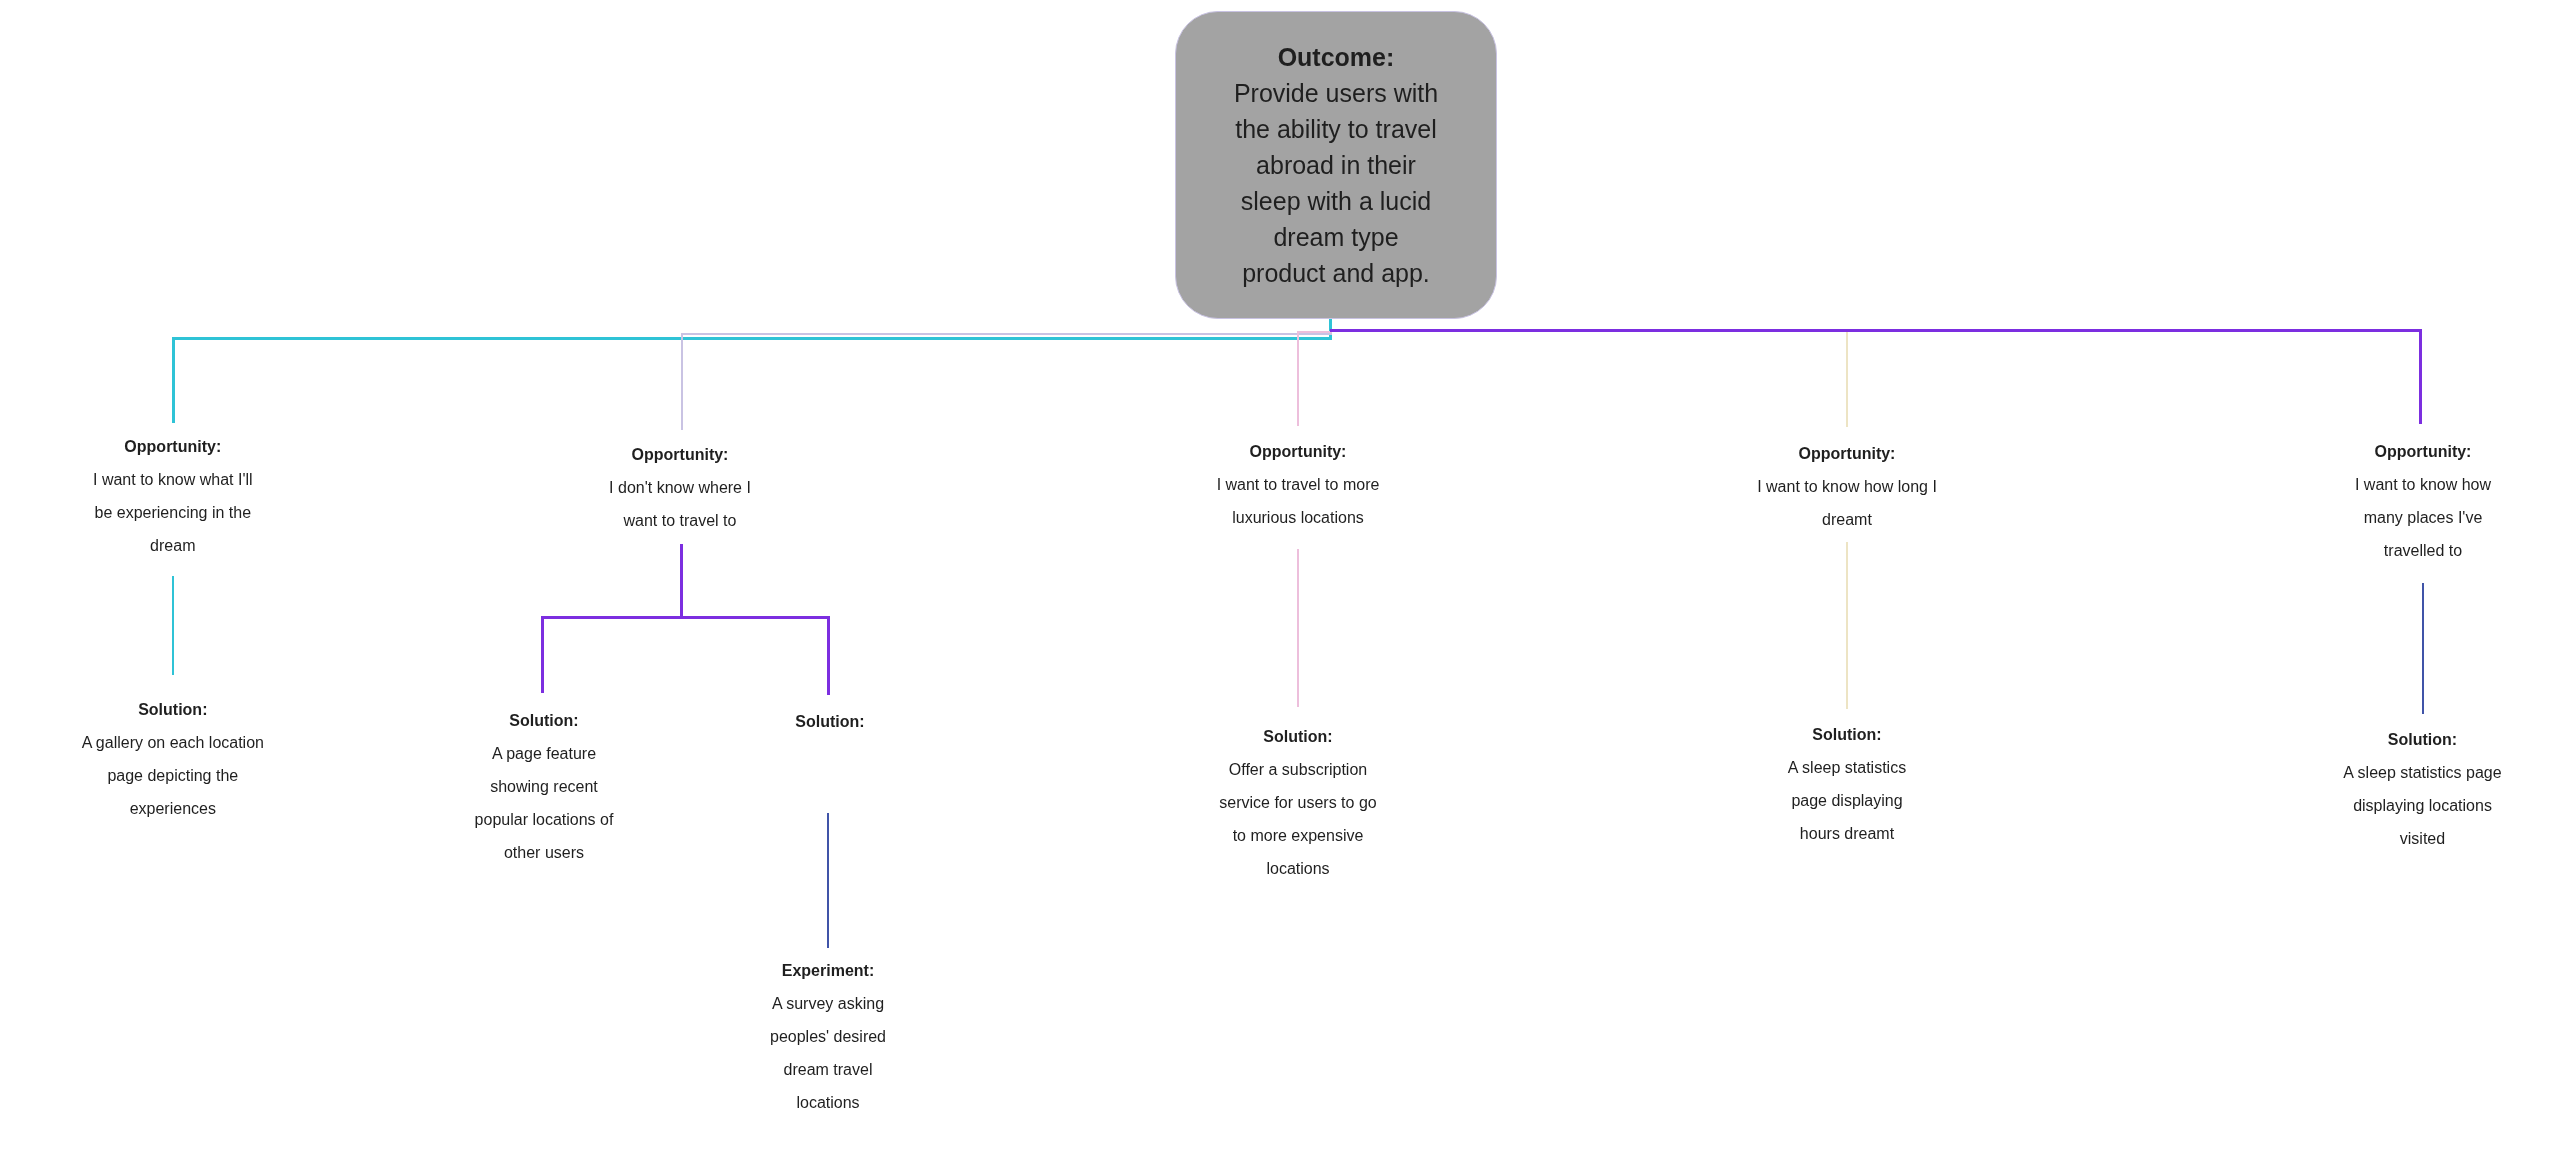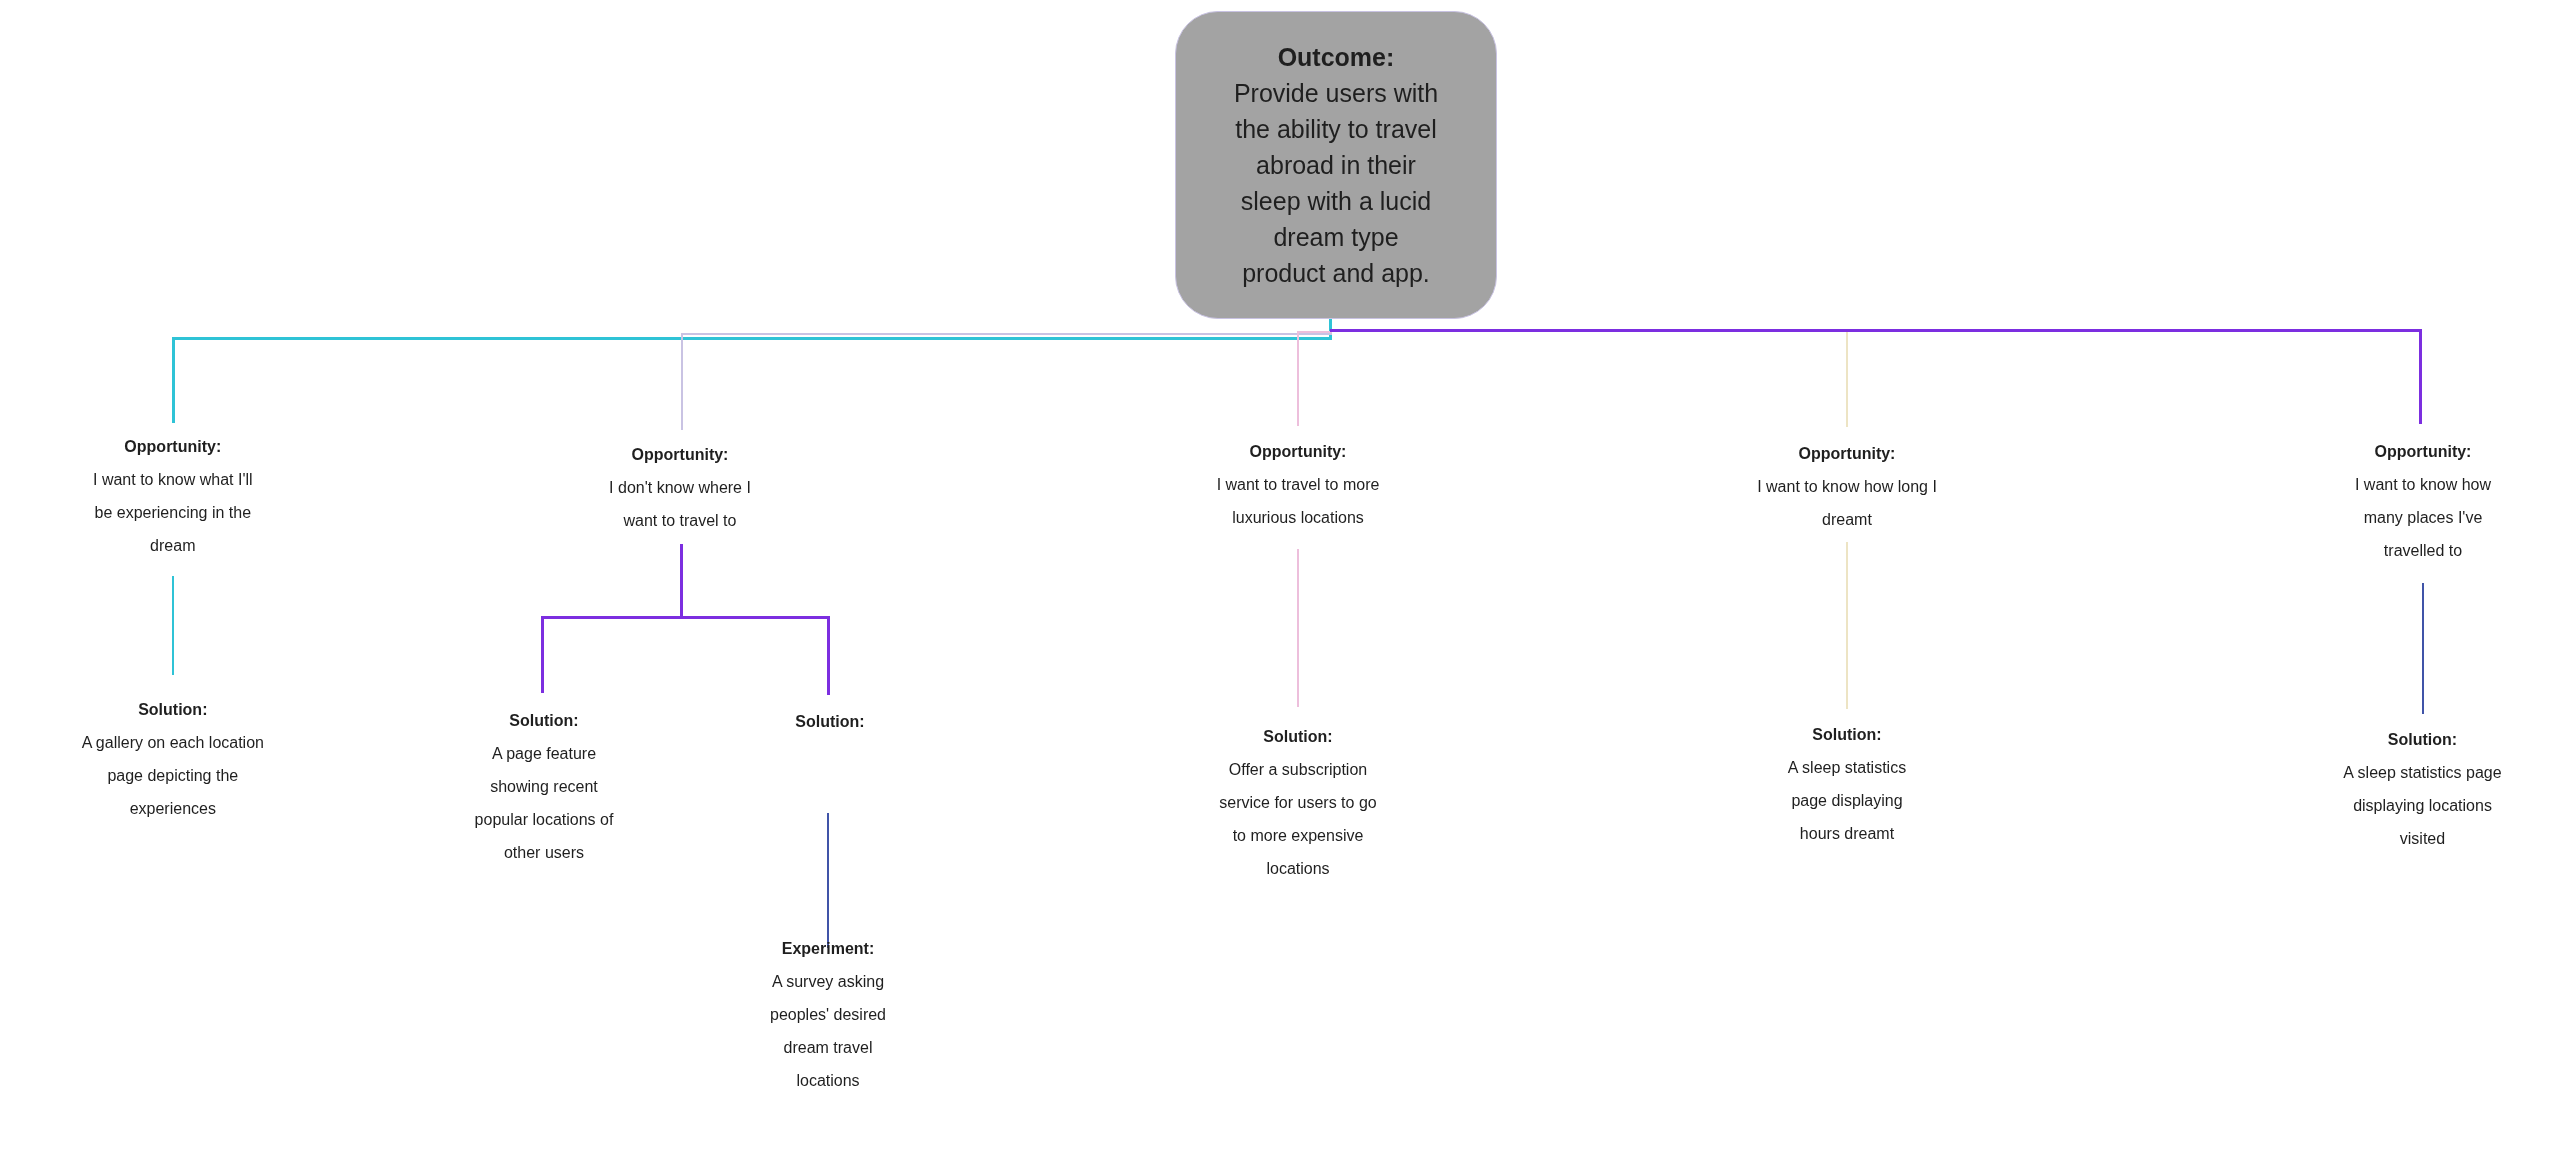--- a/index.html
+++ b/index.html
@@ -133,20 +133,20 @@
 page displaying
 hours dreamt</div>
 </div>
 <div class="node" style="left:2274px; top:723px; width:297px;">
   <div class="hdr">Solution:</div>
   <div class="bdy">A sleep statistics page
 displaying locations
 visited</div>
 </div>
 
-<div class="node" style="left:693px; top:932px; width:270px;">
+<div class="node" style="left:693px; top:954px; width:270px;">
   <div class="hdr">Experiment:</div>
   <div class="bdy">A survey asking
 peoples' desired
 dream travel
 locations</div>
 </div>
 
 
 </body></html>

